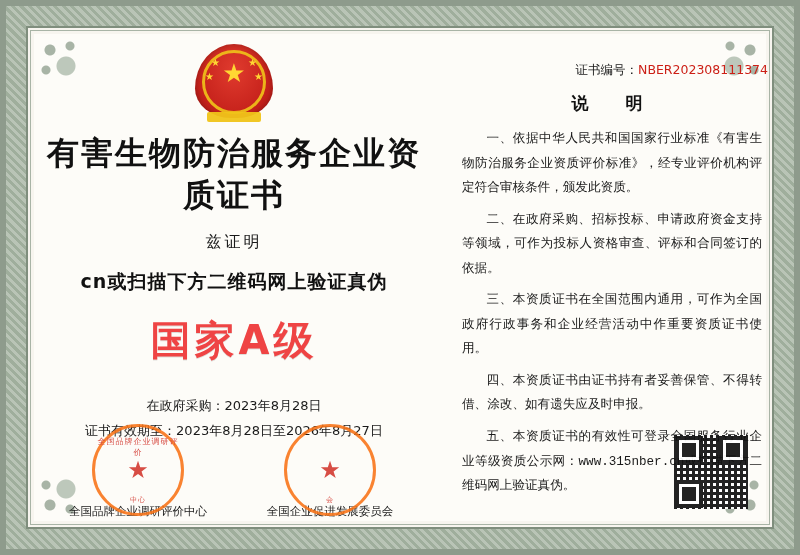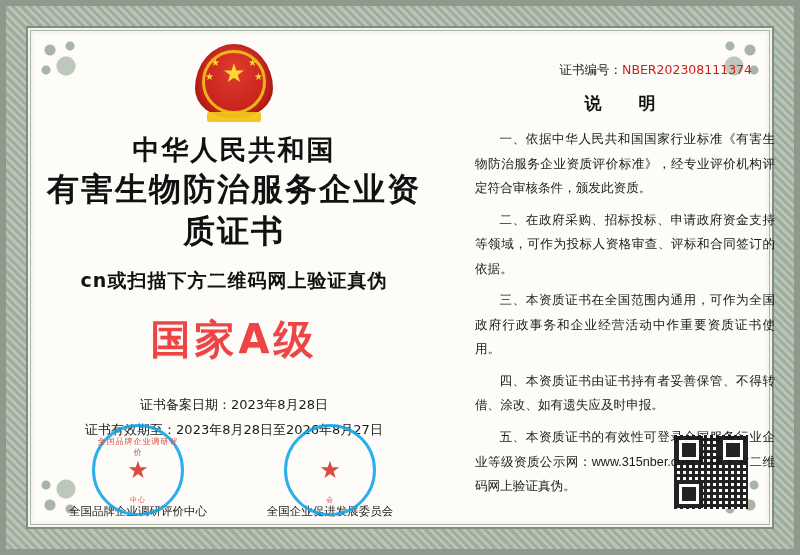--- a/index.html
+++ b/index.html
@@ -181,21 +181,21 @@
     width: 380px;
     display: flex;
     justify-content: center;
     gap: 42px;
   }
   .seal-wrap { text-align: center; width: 150px; }
   .seal {
     width: 86px;
     height: 86px;
     margin: 0 auto;
-    border: 3px solid #0ea5e9;
+    border: 3px solid #f97316;
     border-radius: 50%;
     position: relative;
     opacity: .88;
   }
   .seal .star {
     position: absolute;
     left: 50%;
     top: 50%;
     transform: translate(-50%,-50%);
     color: #d2352c;
@@ -220,46 +220,46 @@
     font-family: "DejaVu Sans", sans-serif;
     font-size: 11.5px;
     color: #1a1a1a;
     margin-top: -12px;
     white-space: nowrap;
   }
 
   
   .cert-no {
     position: absolute;
-    right: 48px;
+    right: 32px;
     top: 62px;
     font-family: "DejaVu Sans", sans-serif;
     font-size: 12.5px;
     color: #1a1a1a;
     white-space: nowrap;
   }
   .cert-no .val { color: #cc1f16; }
 
   .right-col {
     position: absolute;
-    left: 475px;
+    left: 462px;
     top: 92px;
     width: 300px;
   }
   .shuoming {
     font-family: "DejaVu Sans", sans-serif;
     font-size: 17px;
     font-weight: bold;
     color: #111;
     letter-spacing: 10px;
     text-align: center;
     margin-bottom: 12px;
   }
   .clause {
-    font-family: Liberation Sans, sans-serif;
+    font-family: Liberation Mono, monospace;
     font-size: 12.6px;
     color: #1a1a1a;
     line-height: 1.95;
     text-align: justify;
     margin-bottom: 7px;
     text-indent: 0;
   }
   .clause .ind { display: inline-block; width: 24px; }
 
   
@@ -314,27 +314,27 @@
     <div class="emblem">
       <div class="shield"></div>
       <div class="ring"></div>
       <div class="star-big">★</div>
       <div class="s s1">★</div>
       <div class="s s2">★</div>
       <div class="s s3">★</div>
       <div class="s s4">★</div>
       <div class="base"></div>
     </div>
-    <div class="title1">中华人民共和国</div>
     <div class="title2">有害生物防治服务企业资质证书</div>
+    <div class="zizhengming">兹证明</div>
     <div class="company">cn或扫描下方二维码网上验证真伪</div>
     <div class="grade">国家A级</div>
     <div class="dates">
       <div class="row">
-        <span>证书备案日期：</span><span>2023年8月28日</span>
+        <span>在政府采购：</span><span>2023年8月28日</span>
       </div>
       <div class="row">
         <span>证书有效期至：</span><span>2023年8月28日至2026年8月27日</span>
       </div>
     </div>
   </div>
 
   <div class="seals">
     <div class="seal-wrap">
       <div class="seal">

